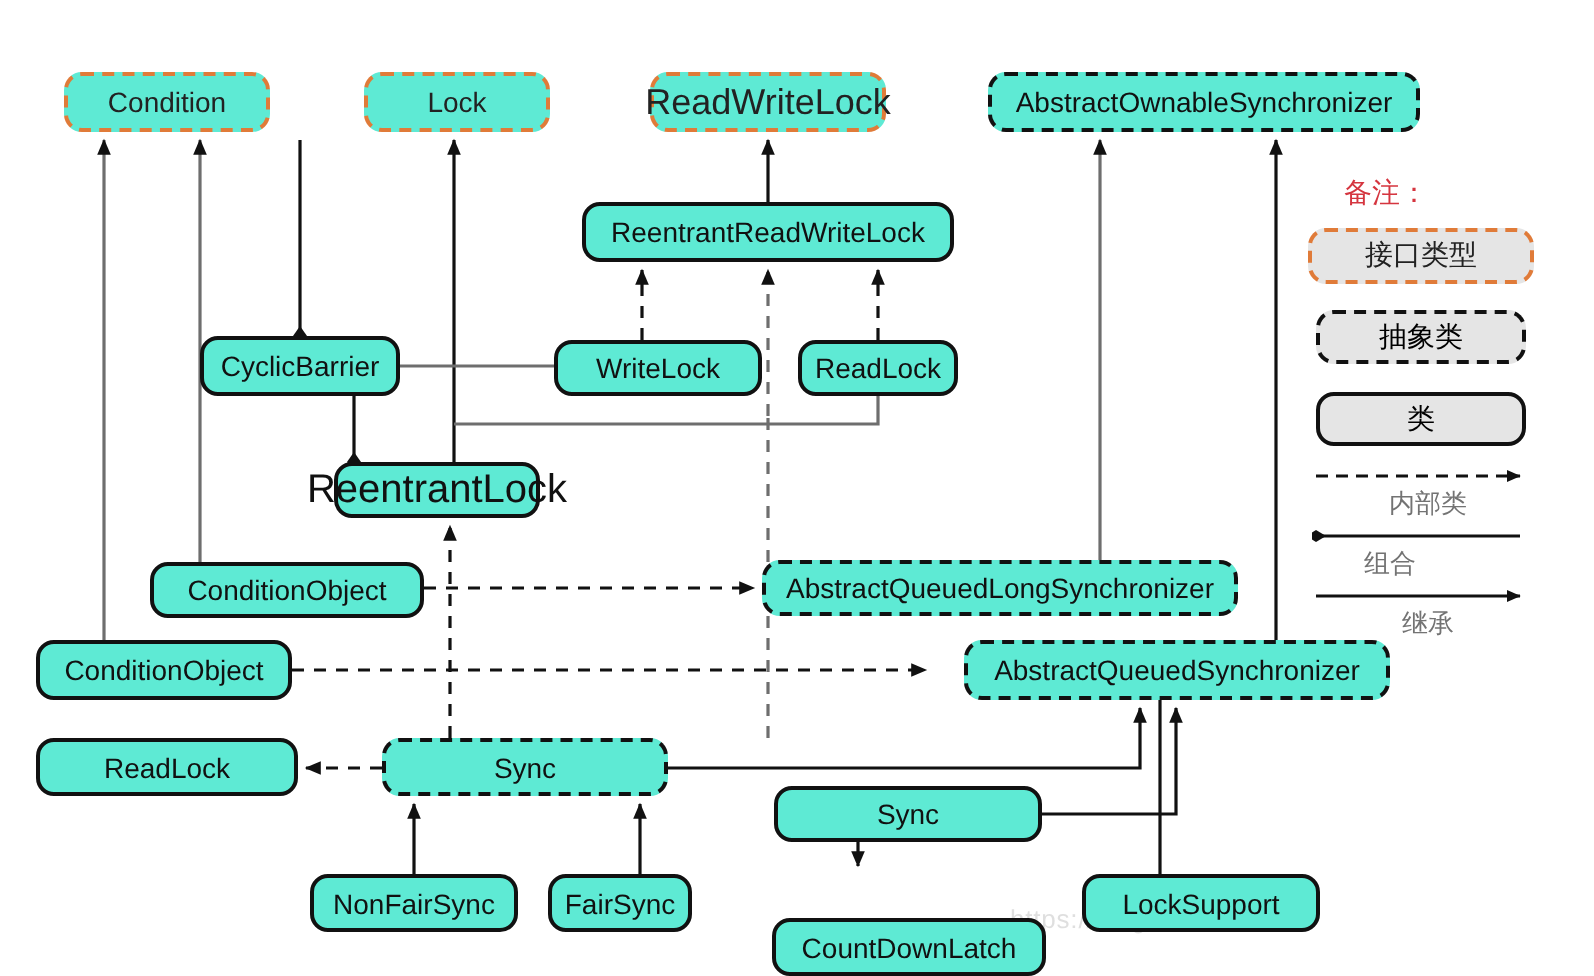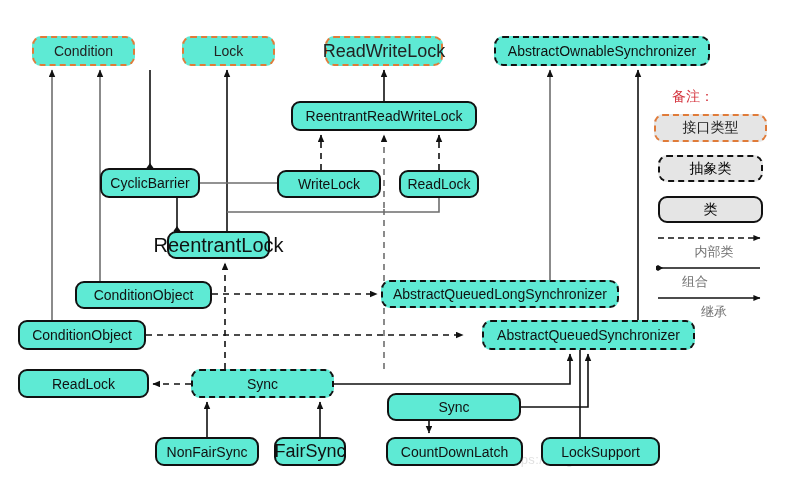--- a/index.html
+++ b/index.html
@@ -180,22 +180,22 @@
     </div>
     <div class="node n-abstract" style="left: 191px; top: 369px; width: 143px; height: 29px; font-size: 14px;">
       <span>Sync</span>
     </div>
     <div class="node n-class" style="left: 387px; top: 393px; width: 134px; height: 28px; font-size: 14px;">
       <span>Sync</span>
     </div>
     <div class="node n-class" style="left: 155px; top: 437px; width: 104px; height: 29px; font-size: 14px;">
       <span>NonFairSync</span>
     </div>
-    <div class="node n-class" style="left: 274px; top: 437px; width: 72px; height: 29px; font-size: 18px;">
+    <div class="node n-class" style="left: 274px; top: 437px; width: 72px; height: 29px; font-size: 14px;">
       <span>FairSync</span>
     </div>
-    <div class="node n-class" style="left: 386px; top: 437px; width: 137px; height: 29px; font-size: 14px;">
+    <div class="node n-class" style="left: 386px; top: 459px; width: 137px; height: 29px; font-size: 14px;">
       <span>CountDownLatch</span>
     </div>
     <div class="node n-class" style="left: 541px; top: 437px; width: 119px; height: 29px; font-size: 14px;">
       <span>LockSupport</span>
     </div>
   </div>
 
 </body></html>

